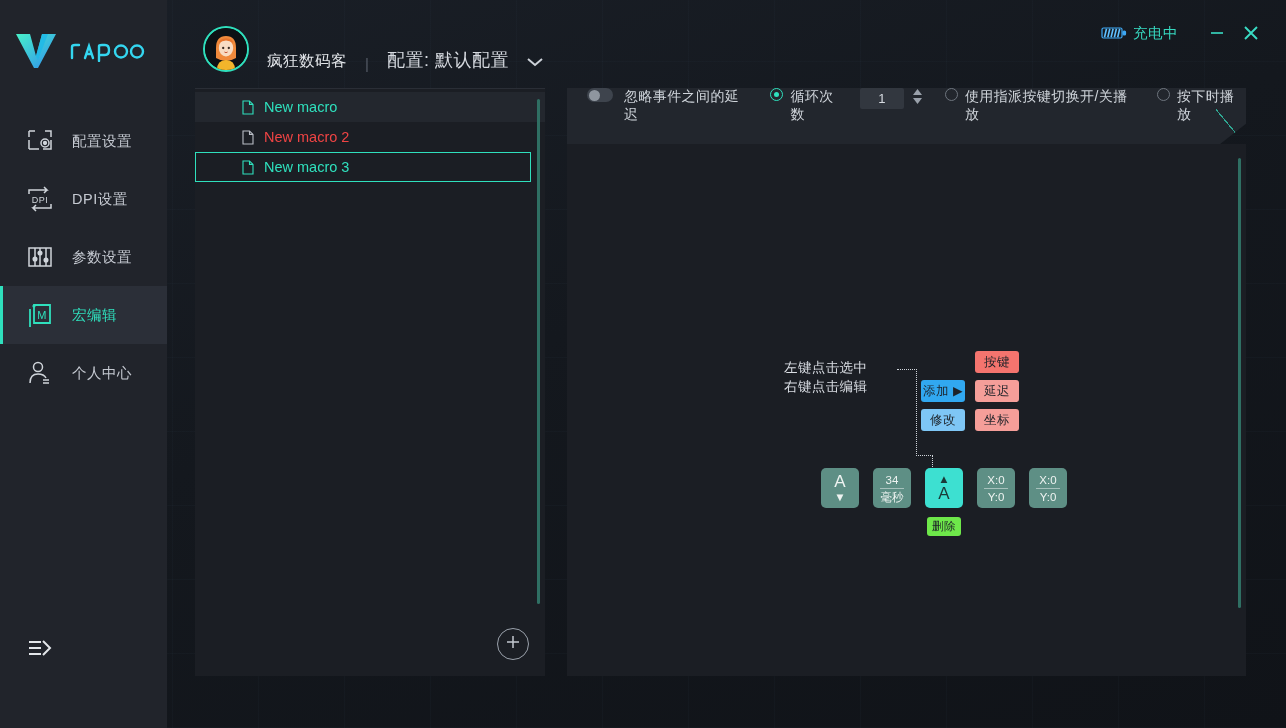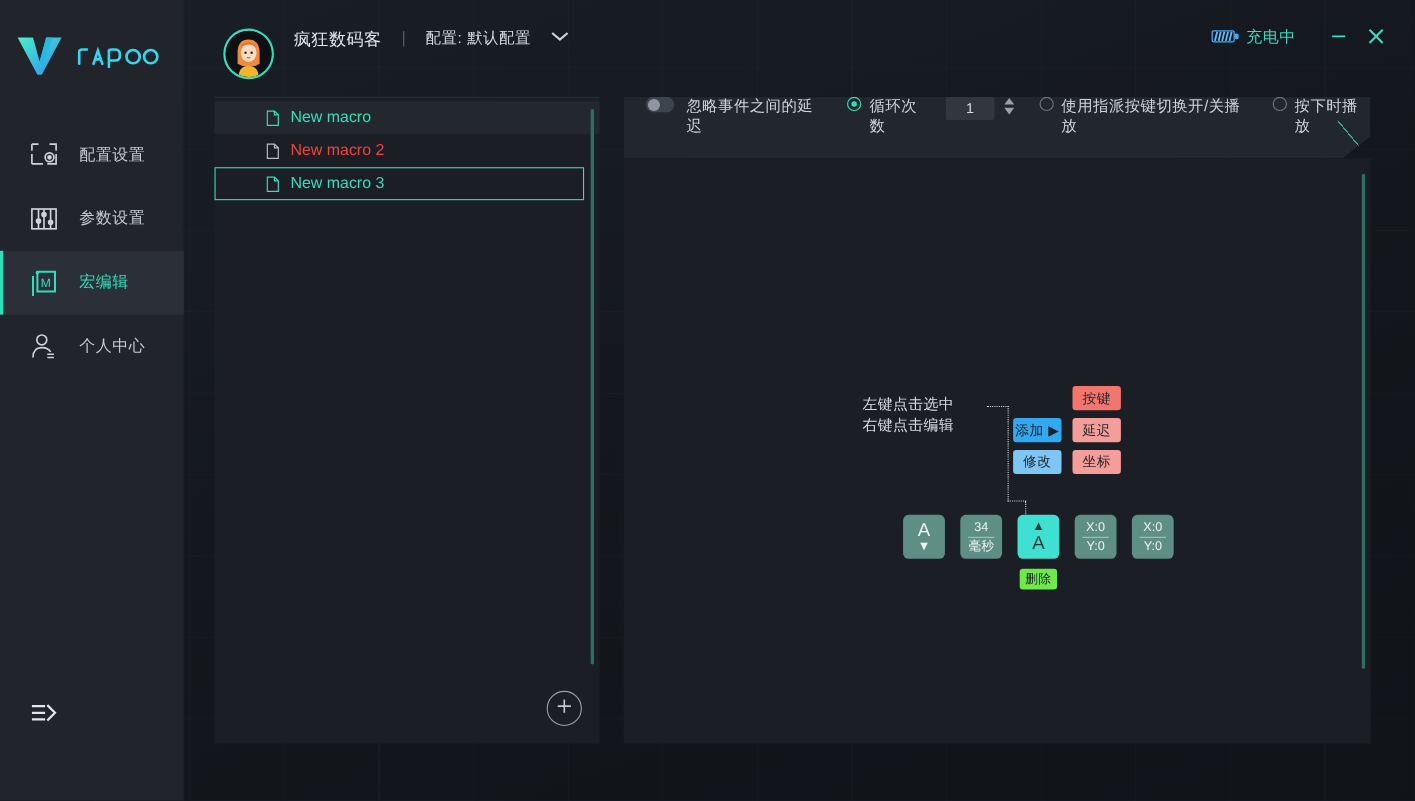--- a/index.html
+++ b/index.html
@@ -59,29 +59,29 @@
   .charge-text { color: #37d9c0; font-size: 14.5px; margin-right: 22px; letter-spacing: .5px; }
   .win-btn {
     width: 34px; height: 34px; display: flex; align-items: center; justify-content: center;
     color: #39dcc4;
   }
 
   
   #header {
     position: absolute; left: 167px; top: 0; right: 0; height: 88px; z-index: 20;
   }
-  .profile { position: absolute; left: 36px; top: 26px; display: flex; align-items: flex-start; }
+  .profile { position: absolute; left: 36px; top: 26px; display: flex; align-items: flex-end; }
   .avatar {
     width: 46px; height: 46px; border-radius: 50%;
     background: #0c1014; border: 2px solid #2fe0bd;
     position: relative; overflow: hidden; flex: none;
   }
   .user-name { color: #e3e6ea; font-size: 15.5px; margin-left: 18px; letter-spacing: .5px; }
   .sep { color: #555b66; margin: 0 18px; font-size: 15px; }
-  .profile-cfg { color: #d6dae0; font-size: 14px; letter-spacing: .5px; }
+  .profile-cfg { color: #d6dae0; font-size: 18px; letter-spacing: .5px; }
   .caret { margin-left: 16px; color: #cdd2d9; }
 
   
   #listpanel {
     position: absolute; left: 195px; top: 88px; width: 350px; height: 588px;
     background: #1b1e24;
     border-top: 1px solid #2a2e36;
   }
   .macro-row {
     height: 30px; display: flex; align-items: center; padding-left: 47px;
@@ -251,20 +251,30 @@
           <svg width="28" height="26" viewBox="0 0 28 26" fill="none" stroke="#cfd4da" stroke-width="1.5">
             <path d="M3 3 H9 M3 3 V9 M3 21 V12 M3 21 H13 M25 12 V21 H17"></path>
             <path d="M25 9 V3 H19"></path>
             <circle cx="19" cy="15" r="4"></circle>
               <circle cx="19" cy="15" r="1.4" fill="#cfd4da"></circle>
           </svg>
         </span>
         <span class="nav-label">配置设置</span>
       </div>
 
+      <div class="nav-item">
+        <span class="ni-icon">
+          <svg width="30" height="26" viewBox="0 0 30 26" fill="none" stroke="#cfd4da" stroke-width="1.5">
+            <path d="M4 8 V4 H22 L19 1 M19 7 L22 4"></path>
+            <path d="M26 18 V22 H8 L11 25 M11 19 L8 22"></path>
+            <text x="15" y="17" font-size="9" font-family="Liberation Sans" fill="#cfd4da" stroke="none" text-anchor="middle">DPI</text>
+          </svg>
+        </span>
+        <span class="nav-label">DPI设置</span>
+      </div>
 
       <div class="nav-item">
         <span class="ni-icon">
           <svg width="28" height="26" viewBox="0 0 28 26" fill="none" stroke="#cfd4da" stroke-width="1.5">
             <rect x="3" y="4" width="22" height="18"></rect>
             <path d="M9 4 V22 M14 4 V22 M20 4 V22"></path>
             <circle cx="9" cy="15" r="1.8" fill="#cfd4da"></circle>
             <circle cx="14" cy="9" r="1.8" fill="#cfd4da"></circle>
             <circle cx="20" cy="16" r="1.8" fill="#cfd4da"></circle>
           </svg>

